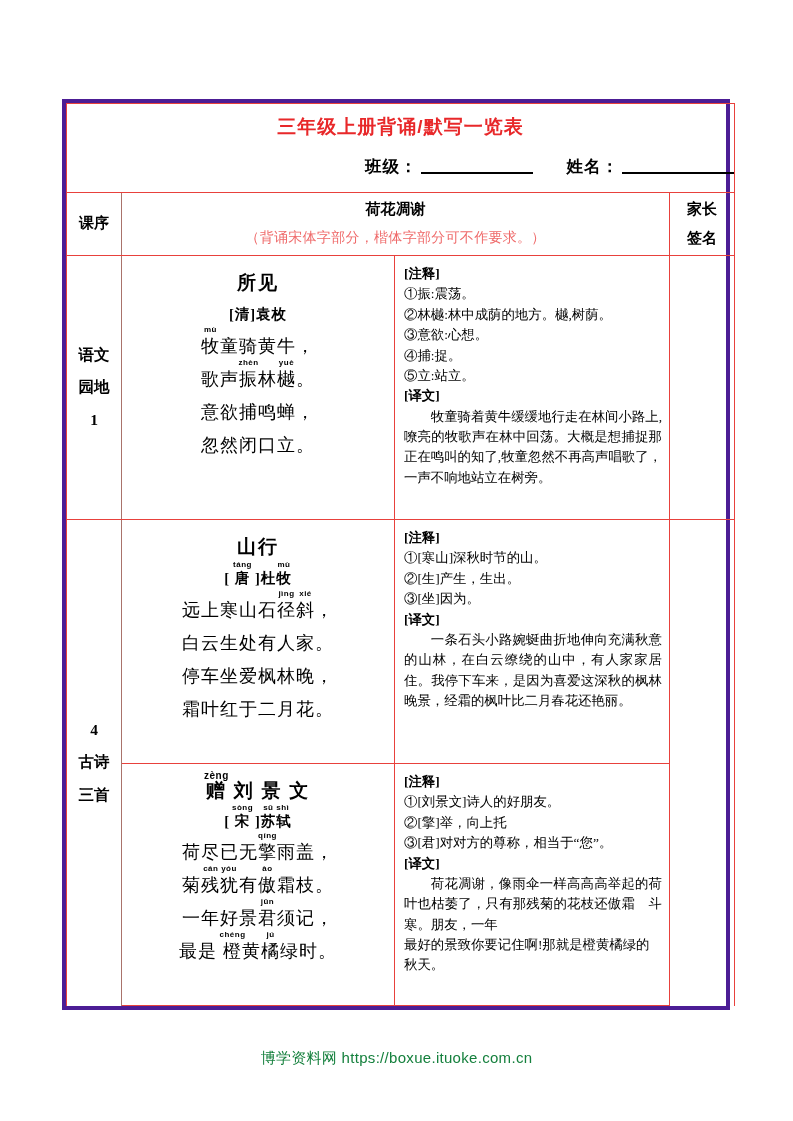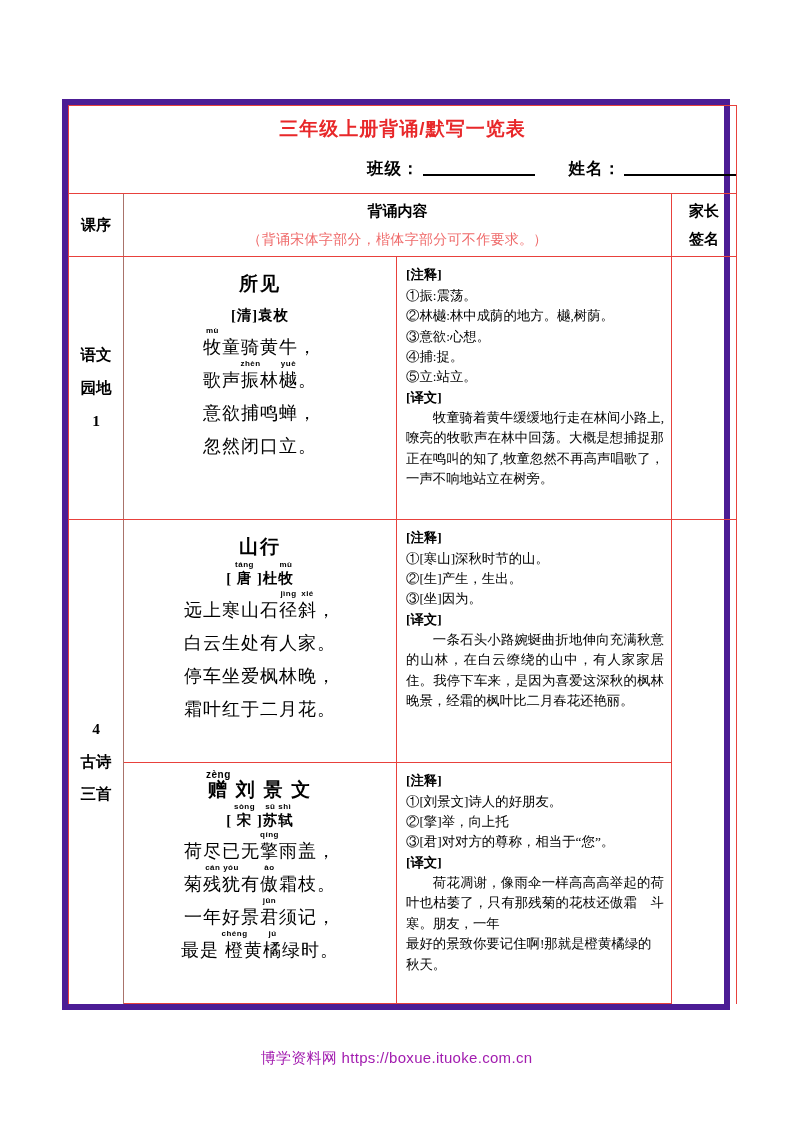--- a/index.html
+++ b/index.html
@@ -16,21 +16,21 @@
     overflow: hidden;
   }
 
   
   #sheet {
     position: absolute;
     left: 62px;
     top: 99px;
     width: 668px;   
     height: 911px;  
-    border: 6px solid #4c1d95;
+    border: 4px solid #4c1d95;
     box-sizing: border-box;
   }
 
   table.grid {
     width: 100%;
     height: 100%;
     border-collapse: collapse;
     table-layout: fixed;
   }
   table.grid td {
@@ -178,21 +178,21 @@
     text-align: center;
   }
   .page-num {
     font-family: "Liberation Serif", "DejaVu Serif", serif;
     font-weight: bold;
     font-size: 13px;
     letter-spacing: 2px;
   }
   .watermark {
     margin-top: 14px;
-    color: #a21caf;
+    color: #15803d;
     font-family: "Liberation Sans", "DejaVu Sans", sans-serif;
     font-size: 15px;
     letter-spacing: 0.3px;
   }
 </style>
 </head>
 <body>
 
 <div id="sheet">
   <table class="grid">
@@ -211,21 +211,21 @@
             <span class="fld">班级：</span><span class="blank"></span><span class="fld">姓名：</span><span class="blank last"></span>
           </div>
         </td>
       </tr>
 
       <tr>
         <td class="hdr course-hdr">
           <span>课序</span>
         </td>
         <td class="hdr" colspan="2">
-          <div class="hdr-content-main">背诵内容</div>
+          <div class="hdr-content-main">荷花凋谢</div>
           <div class="hdr-content-sub">（背诵宋体字部分，楷体字部分可不作要求。）</div>
         </td>
         <td class="hdr">
           <div class="hdr-sign-line">家长</div>
           <div class="hdr-sign-line">签名</div>
         </td>
       </tr>
 
       <tr>
         <td class="course-cell">

